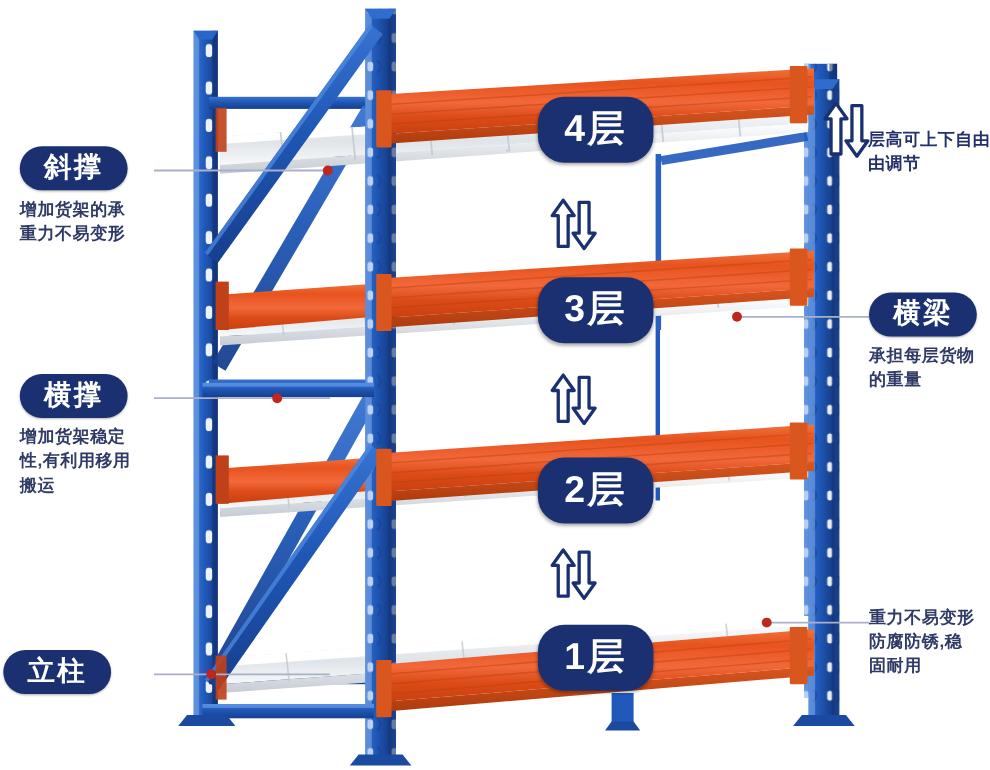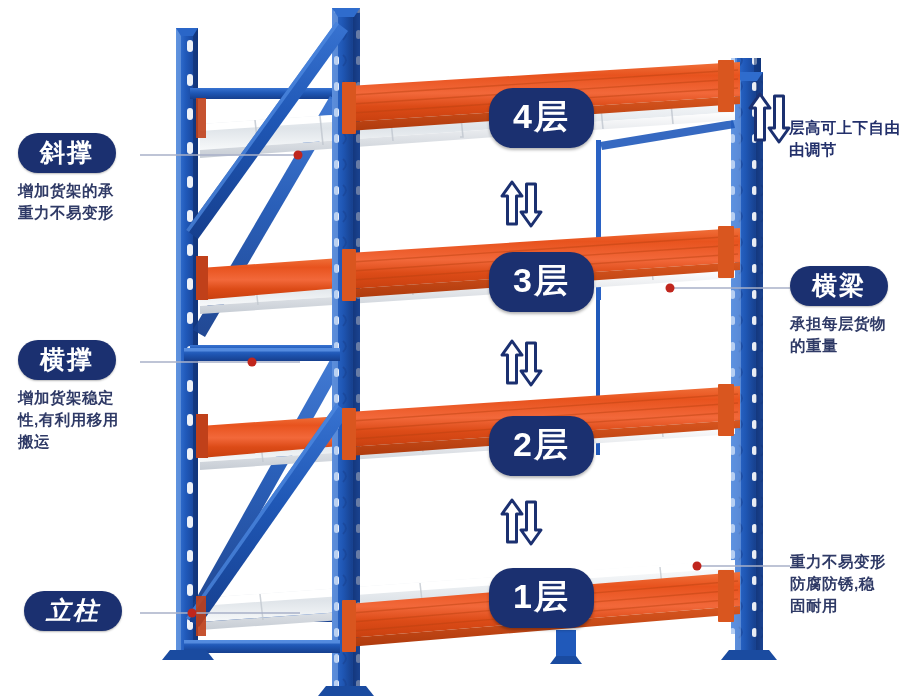--- a/index.html
+++ b/index.html
@@ -320,21 +320,21 @@
 
   <div class="callout" style="left:18px;top:340px;">
     <div class="pill">横撑</div>
     <div class="desc">
       <div>增加货架稳定</div>
       <div>性,有利用移用</div>
       <div>搬运</div>
     </div>
   </div>
 
-  <div class="callout" style="left:24px;top:591px;font-style:italic;">
+  <div class="callout" style="left:3px;top:591px;">
     <div class="pill">立柱</div>
   </div>
 
   <div class="callout" style="left:790px;top:266px;width:110px;">
     <div class="pill">横梁</div>
     <div class="desc">
       <div>承担每层货物</div>
       <div>的重量</div>
     </div>
   </div>

